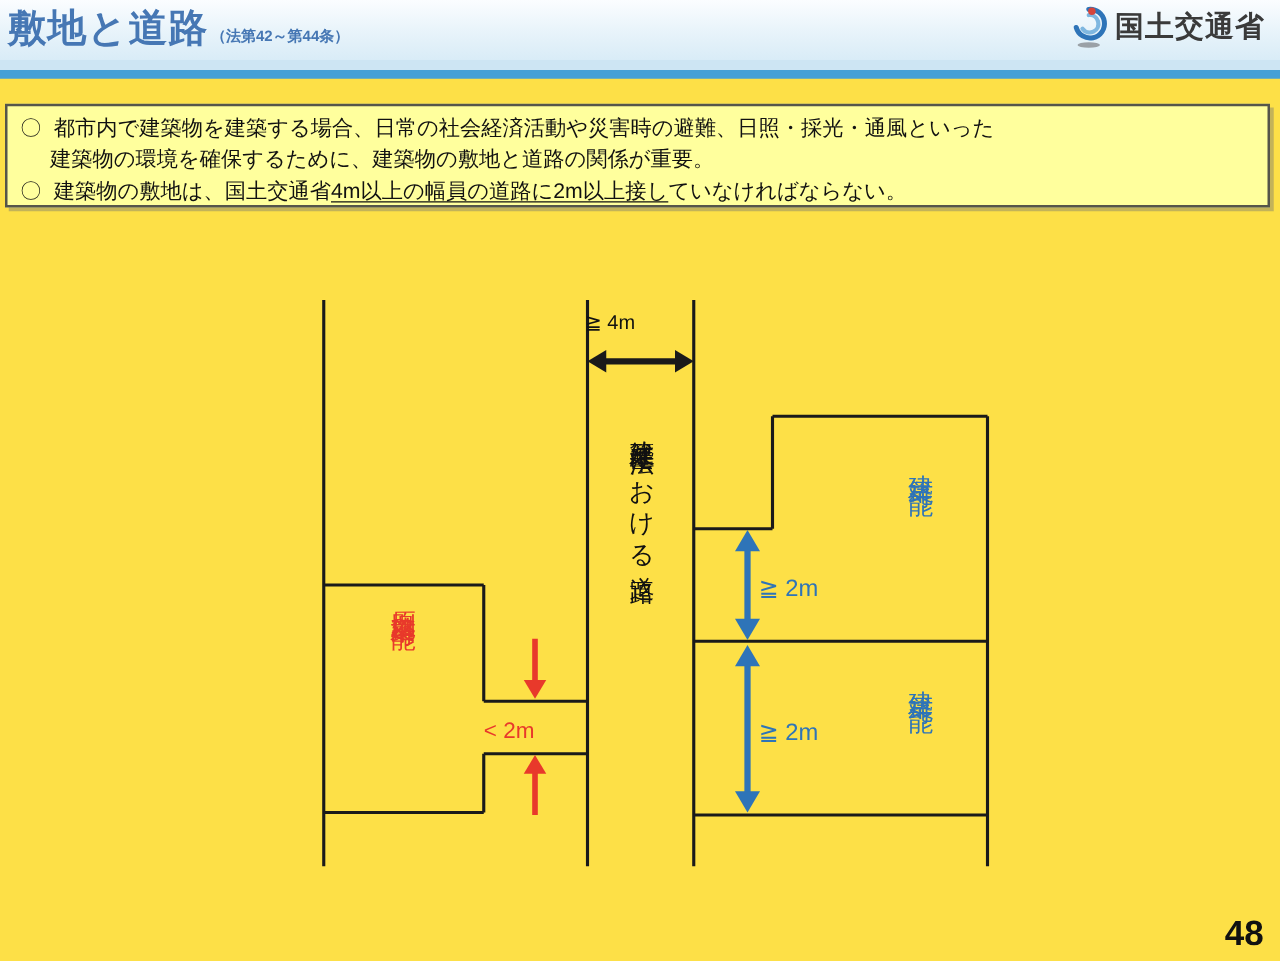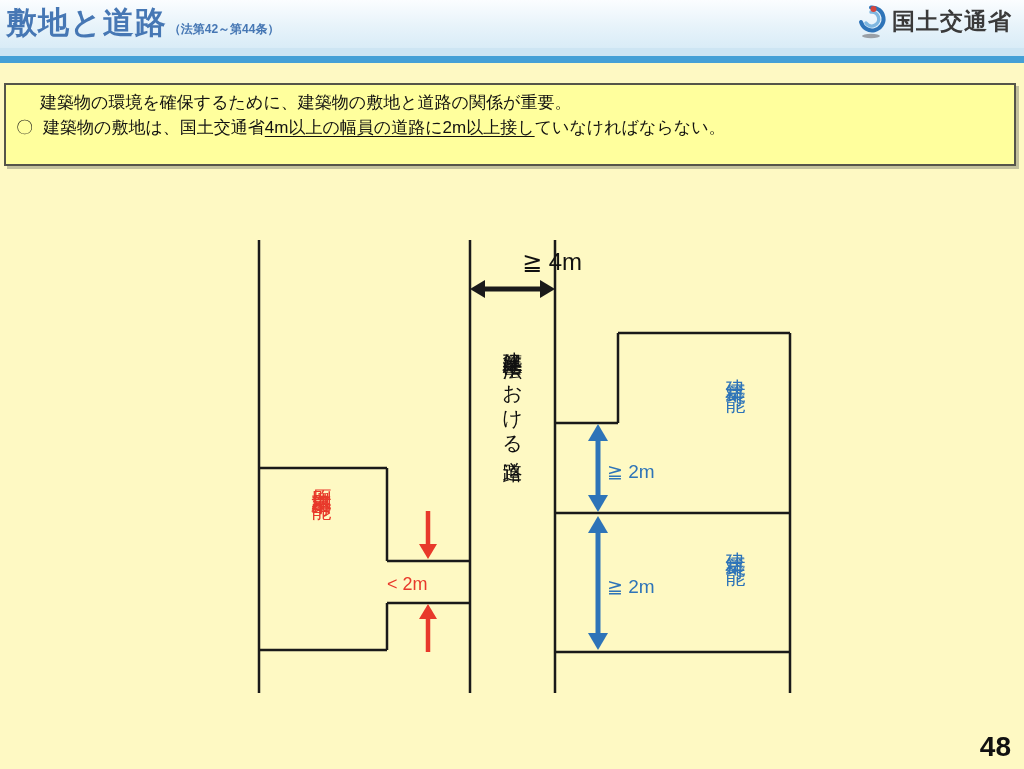--- a/index.html
+++ b/index.html
@@ -1,17 +1,17 @@
 <!DOCTYPE html>
 <html><head>
 <meta charset="utf-8">
 <style>
   html,body{margin:0;padding:0;background:#fff;}
   .slide{
-    position:relative;width:1024px;height:769px;background:#fef9c3;
+    position:relative;width:1024px;height:769px;background:#fde047;
     font-family:"Liberation Sans","DejaVu Sans",sans-serif;overflow:hidden;
   }
   
   .band-top{position:absolute;left:0;top:0;width:1024px;height:48px;
     background:linear-gradient(to bottom,#fbfdff 0%,#e7f3fa 55%,#d9ecf7 100%);}
   .band-mid{position:absolute;left:0;top:48px;width:1024px;height:8px;background:#cde5f3;}
   .band-line{position:absolute;left:0;top:56px;width:1024px;height:7px;background:#45a0d6;}
   .title-wrap{position:absolute;left:6px;top:2px;display:flex;align-items:baseline;}
   .title-main{font-size:31px;font-weight:bold;color:#4677b4;letter-spacing:1px;margin:0;}
   .title-law{font-size:12px;font-weight:bold;color:#4677b4;margin-left:2px;}
@@ -26,21 +26,21 @@
   .notice .row{white-space:nowrap;}
   .notice .indent{padding-left:24px;}
   .notice .marker{margin-right:10px;}
   .notice u{text-underline-offset:3px;text-align:right;}
   
   .diagram-svg{position:absolute;left:0;top:0;width:1024px;height:769px;}
   .dlabel{position:absolute;color:#111;font-size:19px;}
   .vtext{writing-mode:vertical-rl;text-orientation:upright;}
   .blue{color:#2e74b8;}
   .red{color:#e8392b;}
-  .road-width-label{left:468px;top:248px;width:90px;text-align:right;font-size:24px;margin-left:24px;}
+  .road-width-label{left:468px;top:248px;width:90px;text-align:left;font-size:16px;}
   .road-name-label{left:500px;top:336px;letter-spacing:2px;font-size:20px;}
   .frontage-label-1{left:607px;top:460px;}
   .frontage-label-2{left:607px;top:575px;}
   .buildable-label-1{left:723px;top:363px;letter-spacing:5px;font-size:20px;}
   .buildable-label-2{left:723px;top:536px;letter-spacing:5px;font-size:20px;}
   .notbuildable-label{left:309px;top:473px;letter-spacing:2px;font-size:20px;}
   .ng-width-label{left:387px;top:574px;font-size:18px;}
   
   .page-num{position:absolute;right:13px;bottom:6px;font-size:28px;font-weight:bold;color:#111;}
 </style>
@@ -62,20 +62,21 @@
     <svg width="34" height="36" viewBox="0 0 34 36">
       <ellipse cx="17" cy="33" rx="9" ry="2.2" fill="#9aa0a6"></ellipse>
       <path d="M 7,19 A 11.5,11.5 0 1 0 17,4.5" fill="none" stroke="#2e74b8" stroke-width="4" stroke-linecap="round"></path>
       <path d="M 12,20 A 7,7 0 1 0 17,9" fill="none" stroke="#7fb7e0" stroke-width="3.4" stroke-linecap="round"></path>
       <circle cx="19.5" cy="6" r="3" fill="#d6453c"></circle>
     </svg>
     <span class="agency-name">国土交通省</span>
   </div>
 
   <div class="notice">
+    <div class="row"><span class="marker">〇</span><span>都市内で建築物を建築する場合、日常の社会経済活動や災害時の避難、日照・採光・通風といった</span></div>
     <div class="row indent"><span>建築物の環境を確保するために、建築物の敷地と道路の関係が重要。</span></div>
     <div class="row"><span class="marker">〇</span><span>建築物の敷地は、国土交通省</span><u>4m以上の幅員の道路に2m以上接し</u><span>ていなければならない。</span></div>
   </div>
 
   <svg class="diagram-svg" viewBox="0 0 1024 769">
     <g stroke="#1a1a1a" stroke-width="2.5">
       <line x1="259" y1="240" x2="259" y2="693"></line>
       <line x1="470" y1="240" x2="470" y2="693"></line>
       <line x1="555" y1="240" x2="555" y2="693"></line>
       <line x1="790" y1="333" x2="790" y2="693"></line>

